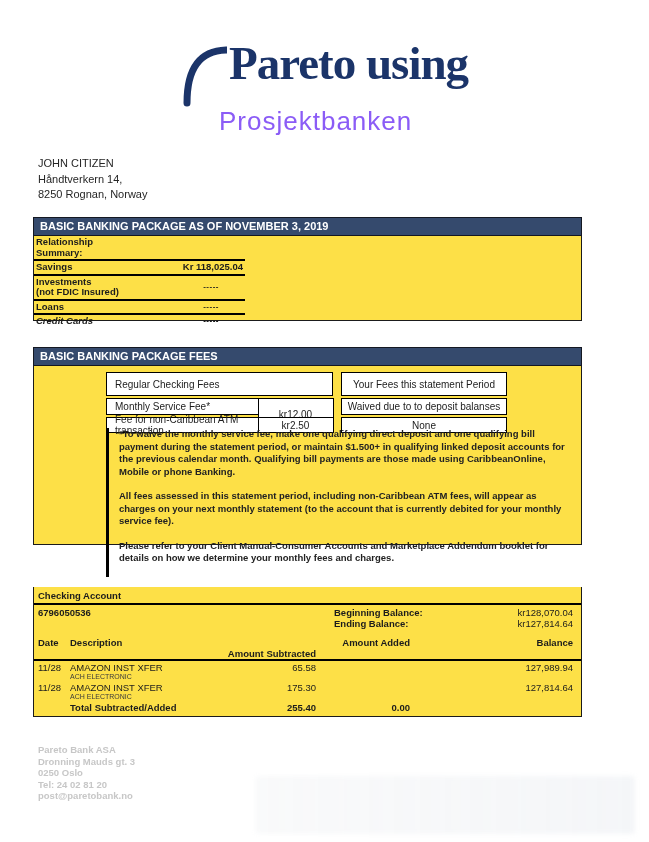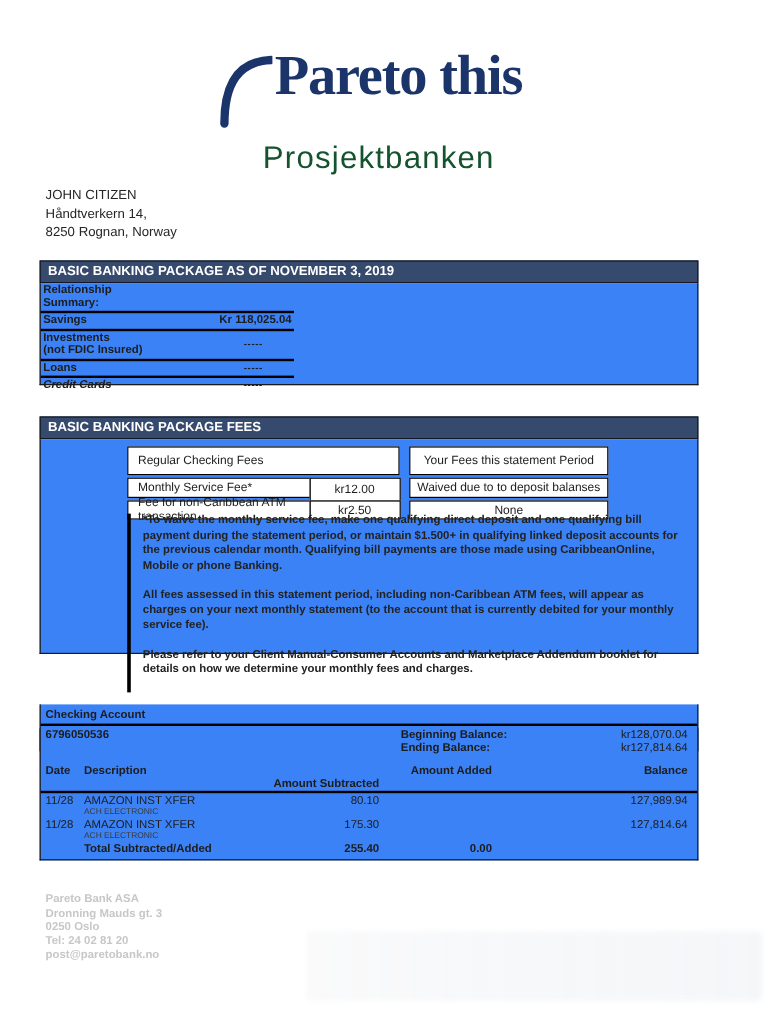--- a/index.html
+++ b/index.html
@@ -10,36 +10,36 @@
 
   
   .logo { position:absolute; left:183px; top:36px; }
   .logo-row { display:flex; align-items:flex-start; }
   .logo-arc { margin-top:9px; margin-right:2px; }
   .brand {
     font-family:"Liberation Serif", serif; font-size:47px; font-weight:600;
     color:#1b3469; letter-spacing:-1px; line-height:54px; white-space:nowrap;
   }
   .tagline {
-    font-size:26px; color:#14532d; margin-left:36px; margin-top:10px;
+    font-size:26px; color:#8b5cf6; margin-left:36px; margin-top:0px;
     letter-spacing:1px; line-height:28px; white-space:nowrap;
   }
 
   
   .recipient { position:absolute; left:38px; top:156px; font-size:11px; line-height:15.5px; color:#262626; }
 
   
   .section-bar {
     position:absolute; left:33px; width:549px; height:19px; box-sizing:border-box;
     background:#354a6d; border:1px solid #141822;
     color:#ffffff; font-weight:bold; font-size:11px; line-height:16px; padding-left:6px;
   }
   .section-box {
     position:absolute; left:33px; width:549px; box-sizing:border-box;
-    border:1px solid #1b1b1b; border-top:none; background:#3b82f6;
+    border:1px solid #1b1b1b; border-top:none; background:#fde047;
   }
 
   
   .sumtable { width:211px; }
   .sumrow {
     display:flex; justify-content:space-between; align-items:center;
     border-bottom:2px solid #000; padding:1px 2px; font-weight:bold; font-size:9.5px; line-height:10.5px;
   }
   .sumrow .lbl span { display:block; }
   .sumrow .val { text-align:right; white-space:nowrap; }
@@ -80,21 +80,21 @@
 </head>
 <body>
 
 <div class="page">
 
   <div class="logo">
     <div class="logo-row">
       <svg class="logo-arc" width="44" height="62" viewBox="0 0 44 62">
         <path d="M 4 58 C 4 24 16 6 43 5" fill="none" stroke="#1b3469" stroke-width="7" stroke-linecap="round"></path>
       </svg>
-      <div class="brand">Pareto this</div>
+      <div class="brand">Pareto using</div>
     </div>
     <div class="tagline">Prosjektbanken</div>
   </div>
 
   <div class="recipient">
     <div>JOHN CITIZEN</div>
     <div>Håndtverkern 14,</div>
     <div>8250 Rognan, Norway</div>
   </div>
 
@@ -145,21 +145,21 @@
     <div class="fcell left" style="left:72px; top:6px; width:227px; height:24px;">
       <span>Regular Checking Fees</span>
     </div>
     <div class="fcell center" style="left:307px; top:6px; width:166px; height:24px;">
       <span>Your Fees this statement Period</span>
     </div>
 
     <div class="fcell left" style="left:72px; top:32px; width:153px; height:17px;">
       <span>Monthly Service Fee*</span>
     </div>
-    <div class="fcell center" style="left:223.5px; top:32px; width:76px; height:20px;">
+    <div class="fcell center" style="left:223.5px; top:32px; width:76px; height:33px;">
       <span>kr12.00</span>
     </div>
     <div class="fcell center" style="left:307px; top:32px; width:166px; height:17px;">
       <span>Waived due to to deposit balanses</span>
     </div>
 
     <div class="fcell left" style="left:72px; top:51px; width:153px; height:16px;">
       <span>Fee for non-Caribbean ATM transaction</span>
     </div>
     <div class="fcell center" style="left:223.5px; top:51px; width:76px; height:16px;">
@@ -194,21 +194,21 @@
     <div class="abs fs9 b" style="left:36px; top:51px;">Description</div>
     <div class="abs fs9 b ra" style="left:150px; top:62px; width:132px;">Amount Subtracted</div>
     <div class="abs fs9 b ra" style="left:250px; top:51px; width:126px;">Amount Added</div>
     <div class="abs fs9 b ra" style="right:8px; top:51px;">Balance</div>
     <div class="hline" style="top:72px;"></div>
 
     <div>
       <div class="abs fs9" style="left:4px; top:76px;">11/28</div>
       <div class="abs fs9" style="left:36px; top:76px;">AMAZON INST XFER</div>
       <div class="abs fs7" style="left:36px; top:86px;">ACH ELECTRONIC</div>
-      <div class="abs fs9 ra" style="left:150px; top:76px; width:132px;">80.10</div>
+      <div class="abs fs9 ra" style="left:150px; top:76px; width:132px;">65.58</div>
       <div class="abs fs9 ra" style="right:8px; top:76px;">127,989.94</div>
     </div>
 
     <div>
       <div class="abs fs9" style="left:4px; top:96px;">11/28</div>
       <div class="abs fs9" style="left:36px; top:96px;">AMAZON INST XFER</div>
       <div class="abs fs7" style="left:36px; top:106px;">ACH ELECTRONIC</div>
       <div class="abs fs9 ra" style="left:150px; top:96px; width:132px;">175.30</div>
       <div class="abs fs9 ra" style="right:8px; top:96px;">127,814.64</div>
     </div>

